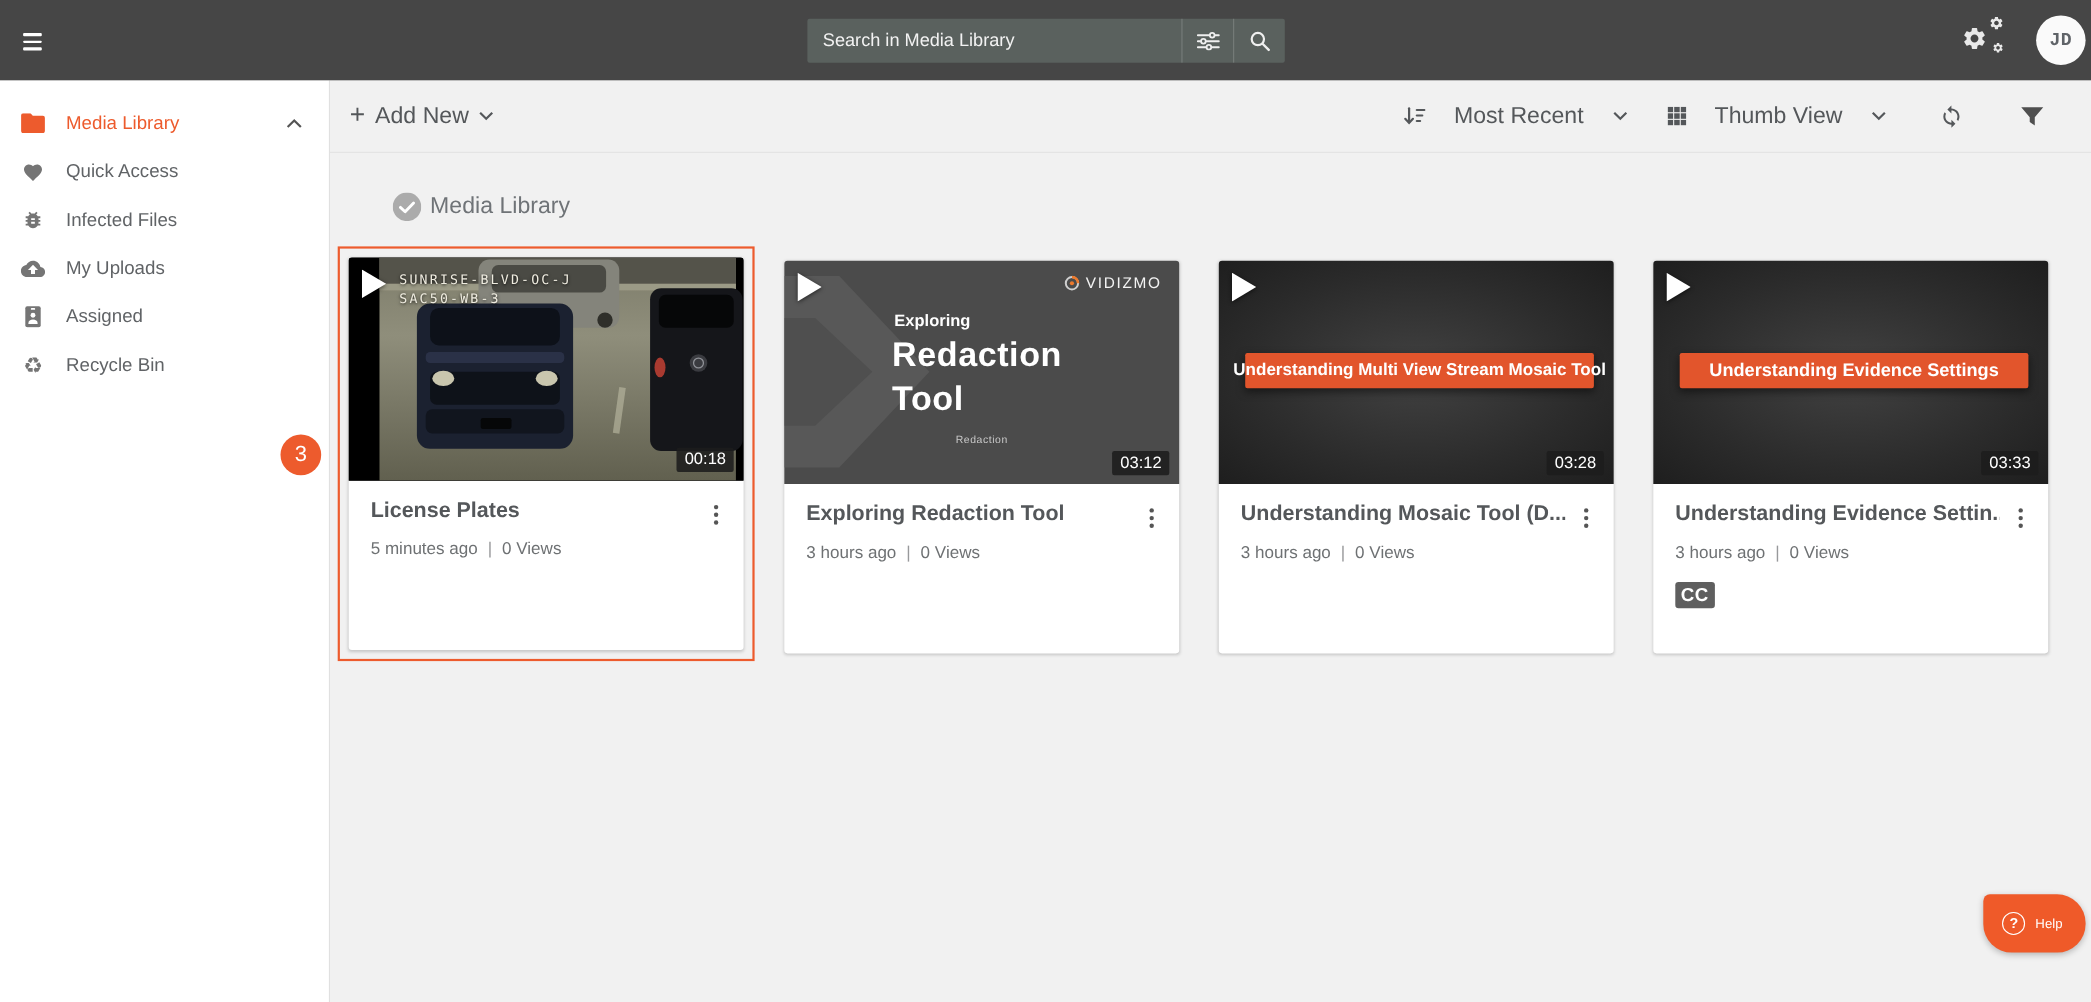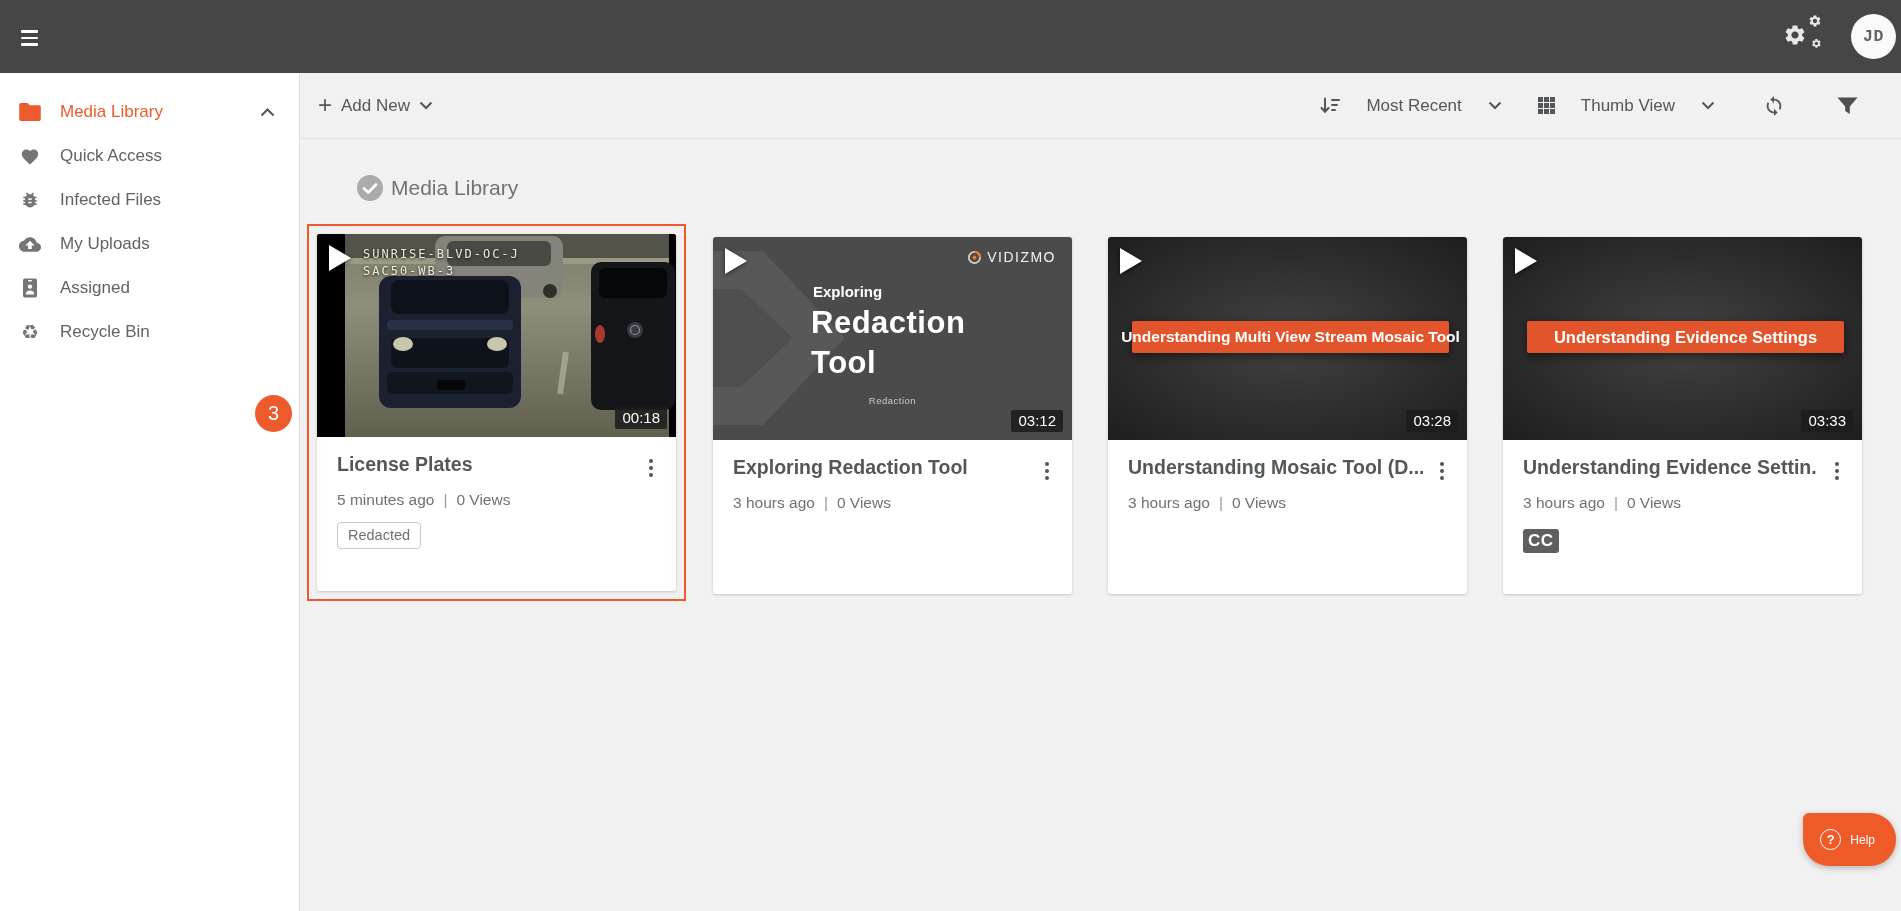--- a/index.html
+++ b/index.html
@@ -26,21 +26,21 @@
   .srow { height:44px; display:flex; align-items:center; cursor:pointer; }
   .srow .ibox { width:60px; display:flex; align-items:center; justify-content:center; }
   .srow .slabel { flex:1; font-size:17px; color:#606366; }
   .srow.active .slabel { color:#ed5b2d; }
   .srow .chev { margin-right:24px; display:flex; }
   .glyph-recycle { font-family:"DejaVu Sans", sans-serif; font-size:20px; color:#757575; line-height:1; }
   
   .toolbar { position:absolute; left:300px; top:73px; right:0; height:66px; background:#f1f1f1; border-bottom:1px solid #e3e3e3; z-index:5; }
   .addnew { position:absolute; left:18px; top:0; height:100%; display:flex; align-items:center; gap:9px; cursor:pointer; }
   .plus { font-size:24px; font-weight:400; color:#54575a; line-height:1; margin-top:-2px; }
-  .tlabel { font-size:17px; color:#54575a; }
+  .tlabel { font-size:21px; color:#54575a; }
   .toolbar-right { position:absolute; right:43px; top:0; height:100%; display:flex; align-items:center; }
   .tgroup { display:flex; align-items:center; gap:26px; cursor:pointer; }
   .gap36 { width:36px; } .gap48 { width:48px; } .gap52 { width:52px; }
   .iconbtn { background:none; border:none; cursor:pointer; display:flex; align-items:center; }
   
   .content { position:absolute; left:300px; top:139px; right:0; bottom:0; background:#f1f1f1; }
   .section-head { position:absolute; left:57px; top:36px; display:flex; align-items:center; gap:8px; }
   .section-title { font-size:21px; color:#6f7377; }
   .count-badge { position:absolute; left:255px; top:395px; width:37px; height:37px; border-radius:50%; background:#ed5b2d; color:#fff; font-size:20px; display:flex; align-items:center; justify-content:center; z-index:20; }
   
@@ -83,20 +83,45 @@
 </head>
 <body>
 
 <header class="topbar">
   <div class="hamburger">
       <span></span>
       <span></span>
       <span></span>
     </div>
 
+  <div class="searchbar">
+    <input type="text" placeholder="Search in Media Library" style="">
+    <div class="s-sep"></div>
+    <button class="s-btn">
+      <svg width="21" height="17" viewBox="0 0 21 17">
+        <g stroke="#efefef" stroke-width="1.8" stroke-linecap="round">
+          <line x1="1" y1="3" x2="20" y2="3"></line>
+            <line x1="1" y1="8.5" x2="20" y2="8.5"></line>
+            <line x1="1" y1="14" x2="20" y2="14"></line>
+        </g>
+        <g fill="#5a615e" stroke="#efefef" stroke-width="1.6">
+          <circle cx="14" cy="3" r="2.1"></circle>
+            <circle cx="6" cy="8.5" r="2.1"></circle>
+            <circle cx="11" cy="14" r="2.1"></circle>
+        </g>
+      </svg>
+    </button>
+    <div class="s-sep"></div>
+    <button class="s-btn">
+      <svg width="19" height="19" viewBox="0 0 19 19">
+        <circle cx="7.5" cy="7.5" r="5.6" fill="none" stroke="#efefef" stroke-width="2"></circle>
+        <line x1="12" y1="12" x2="17.4" y2="17.4" stroke="#efefef" stroke-width="2.2" stroke-linecap="round"></line>
+      </svg>
+    </button>
+  </div>
 
   <svg class="gearset" viewBox="0 0 52 46">
     <g fill="#e9e9e9">
       <g transform="translate(1,10)">
         <path d="M19.14 12.94c.04-.3.06-.61.06-.94 0-.32-.02-.64-.07-.94l2.03-1.58c.18-.14.23-.41.12-.61l-1.92-3.32c-.12-.22-.37-.29-.59-.22l-2.39.96c-.5-.38-1.03-.7-1.62-.94l-.36-2.54c-.04-.24-.24-.41-.48-.41h-3.84c-.24 0-.43.17-.47.41l-.36 2.54c-.59.24-1.13.57-1.62.94l-2.39-.96c-.22-.08-.47 0-.59.22L2.74 8.87c-.12.21-.08.47.12.61l2.03 1.58c-.05.3-.09.63-.09.94s.02.64.07.94l-2.03 1.58c-.18.14-.23.41-.12.61l1.92 3.32c.12.22.37.29.59.22l2.39-.96c.5.38 1.03.7 1.62.94l.36 2.54c.05.24.24.41.48.41h3.84c.24 0 .44-.17.47-.41l.36-2.54c.59-.24 1.13-.56 1.62-.94l2.39.96c.22.08.47 0 .59-.22l1.92-3.32c.12-.22.07-.47-.12-.61l-2.01-1.58zM12 15.6c-1.98 0-3.6-1.62-3.6-3.6s1.62-3.6 3.6-3.6 3.6 1.62 3.6 3.6-1.62 3.6-3.6 3.6z"></path>
       </g>
       <g transform="translate(26,1) scale(0.58)">
         <path d="M19.14 12.94c.04-.3.06-.61.06-.94 0-.32-.02-.64-.07-.94l2.03-1.58c.18-.14.23-.41.12-.61l-1.92-3.32c-.12-.22-.37-.29-.59-.22l-2.39.96c-.5-.38-1.03-.7-1.62-.94l-.36-2.54c-.04-.24-.24-.41-.48-.41h-3.84c-.24 0-.43.17-.47.41l-.36 2.54c-.59.24-1.13.57-1.62.94l-2.39-.96c-.22-.08-.47 0-.59.22L2.74 8.87c-.12.21-.08.47.12.61l2.03 1.58c-.05.3-.09.63-.09.94s.02.64.07.94l-2.03 1.58c-.18.14-.23.41-.12.61l1.92 3.32c.12.22.37.29.59.22l2.39-.96c.5.38 1.03.7 1.62.94l.36 2.54c.05.24.24.41.48.41h3.84c.24 0 .44-.17.47-.41l.36-2.54c.59-.24 1.13-.56 1.62-.94l2.39.96c.22.08.47 0 .59-.22l1.92-3.32c.12-.22.07-.47-.12-.61l-2.01-1.58zM12 15.6c-1.98 0-3.6-1.62-3.6-3.6s1.62-3.6 3.6-3.6 3.6 1.62 3.6 3.6-1.62 3.6-3.6 3.6z"></path>
       </g>
       <g transform="translate(29,25) scale(0.45)">
@@ -288,21 +313,20 @@
               <i></i>
               <i></i>
               <i></i>
             </div>
         </div>
         <div class="meta">
           <span>5 minutes ago</span>
           <span class="msep">|</span>
           <span>0 Views</span>
         </div>
-        <div class="tagrow"><span class="tag">Redacted</span></div>
       </div>
     </article>
   </div>
 
   <article class="card pos2">
     <div class="thumb thumb-promo">
       <svg class="fillsvg" viewBox="0 0 359 203" preserveAspectRatio="none">
         <polygon points="0,14 50,14 132,101 50,188 0,188" fill="#585858"></polygon>
         <polygon points="0,52 28,52 80,101 28,150 0,150" fill="#4f4f4f"></polygon>
       </svg>

